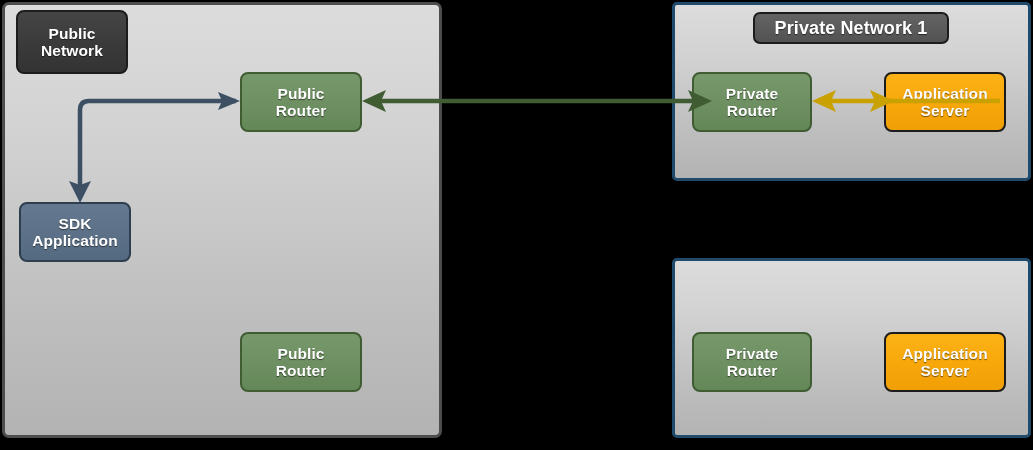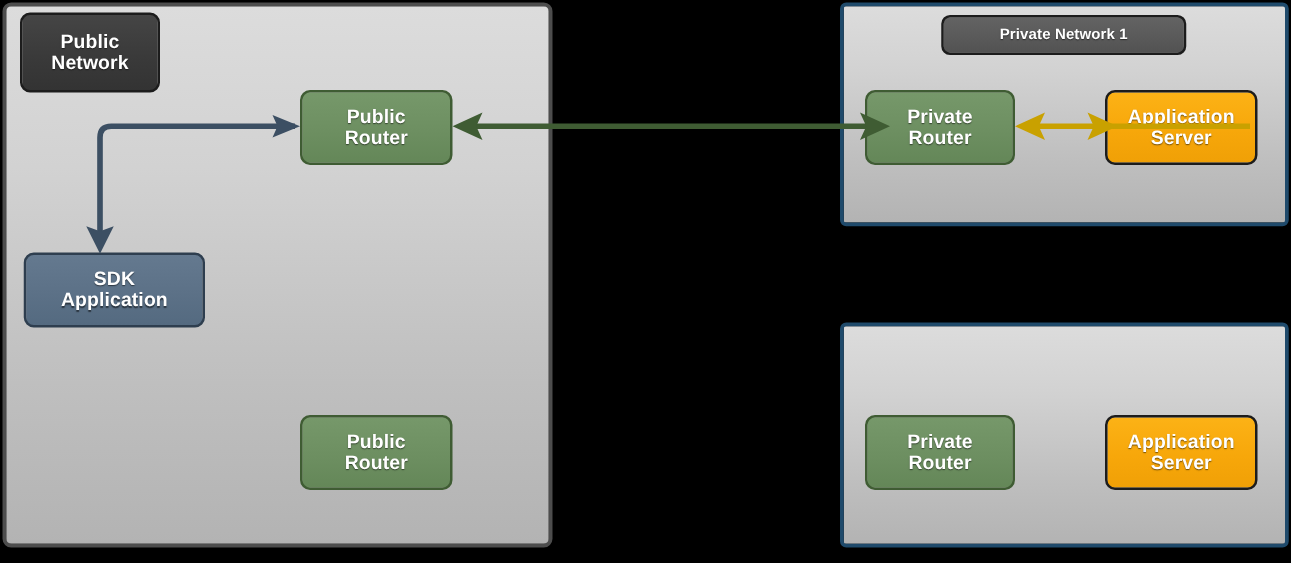--- a/index.html
+++ b/index.html
@@ -83,21 +83,21 @@
     border: 2.5px solid #5e2409;
   }
   .node-amber {
     background: linear-gradient(to bottom, #fcb216 0%, #f7a70a 55%, #f0a006 100%);
     border: 2.5px solid #1c1c1c;
   }
   .node-badge {
     background: linear-gradient(to bottom, #636363 0%, #5a5a5a 55%, #525252 100%);
     border: 2.5px solid #1c1c1c;
     border-radius: 7px;
-    font-size: 12px;
+    font-size: 18px;
     justify-content: center;
   }
 
   
   #connectors {
     position: absolute;
     left: 0; top: 0;
     width: 1033px; height: 450px;
     z-index: 6;
     pointer-events: none;
@@ -140,21 +140,21 @@
   <div class="node node-dark" style="left:16px; top:10px; width:112px; height:64px;">
     <span class="ln">Public</span>
     <span class="ln">Network</span>
   </div>
 
   <div class="node node-green" style="left:240px; top:72px; width:122px; height:60px;">
     <span class="ln">Public</span>
     <span class="ln">Router</span>
   </div>
 
-  <div class="node node-slate" style="left:19px; top:202px; width:145px; height:60px;">
+  <div class="node node-slate" style="left:19px; top:202px; width:112px; height:60px;">
     <span class="ln">SDK</span>
     <span class="ln">Application</span>
   </div>
 
 
   <div class="node node-green" style="left:240px; top:332px; width:122px; height:60px;">
     <span class="ln">Public</span>
     <span class="ln">Router</span>
   </div>
 

